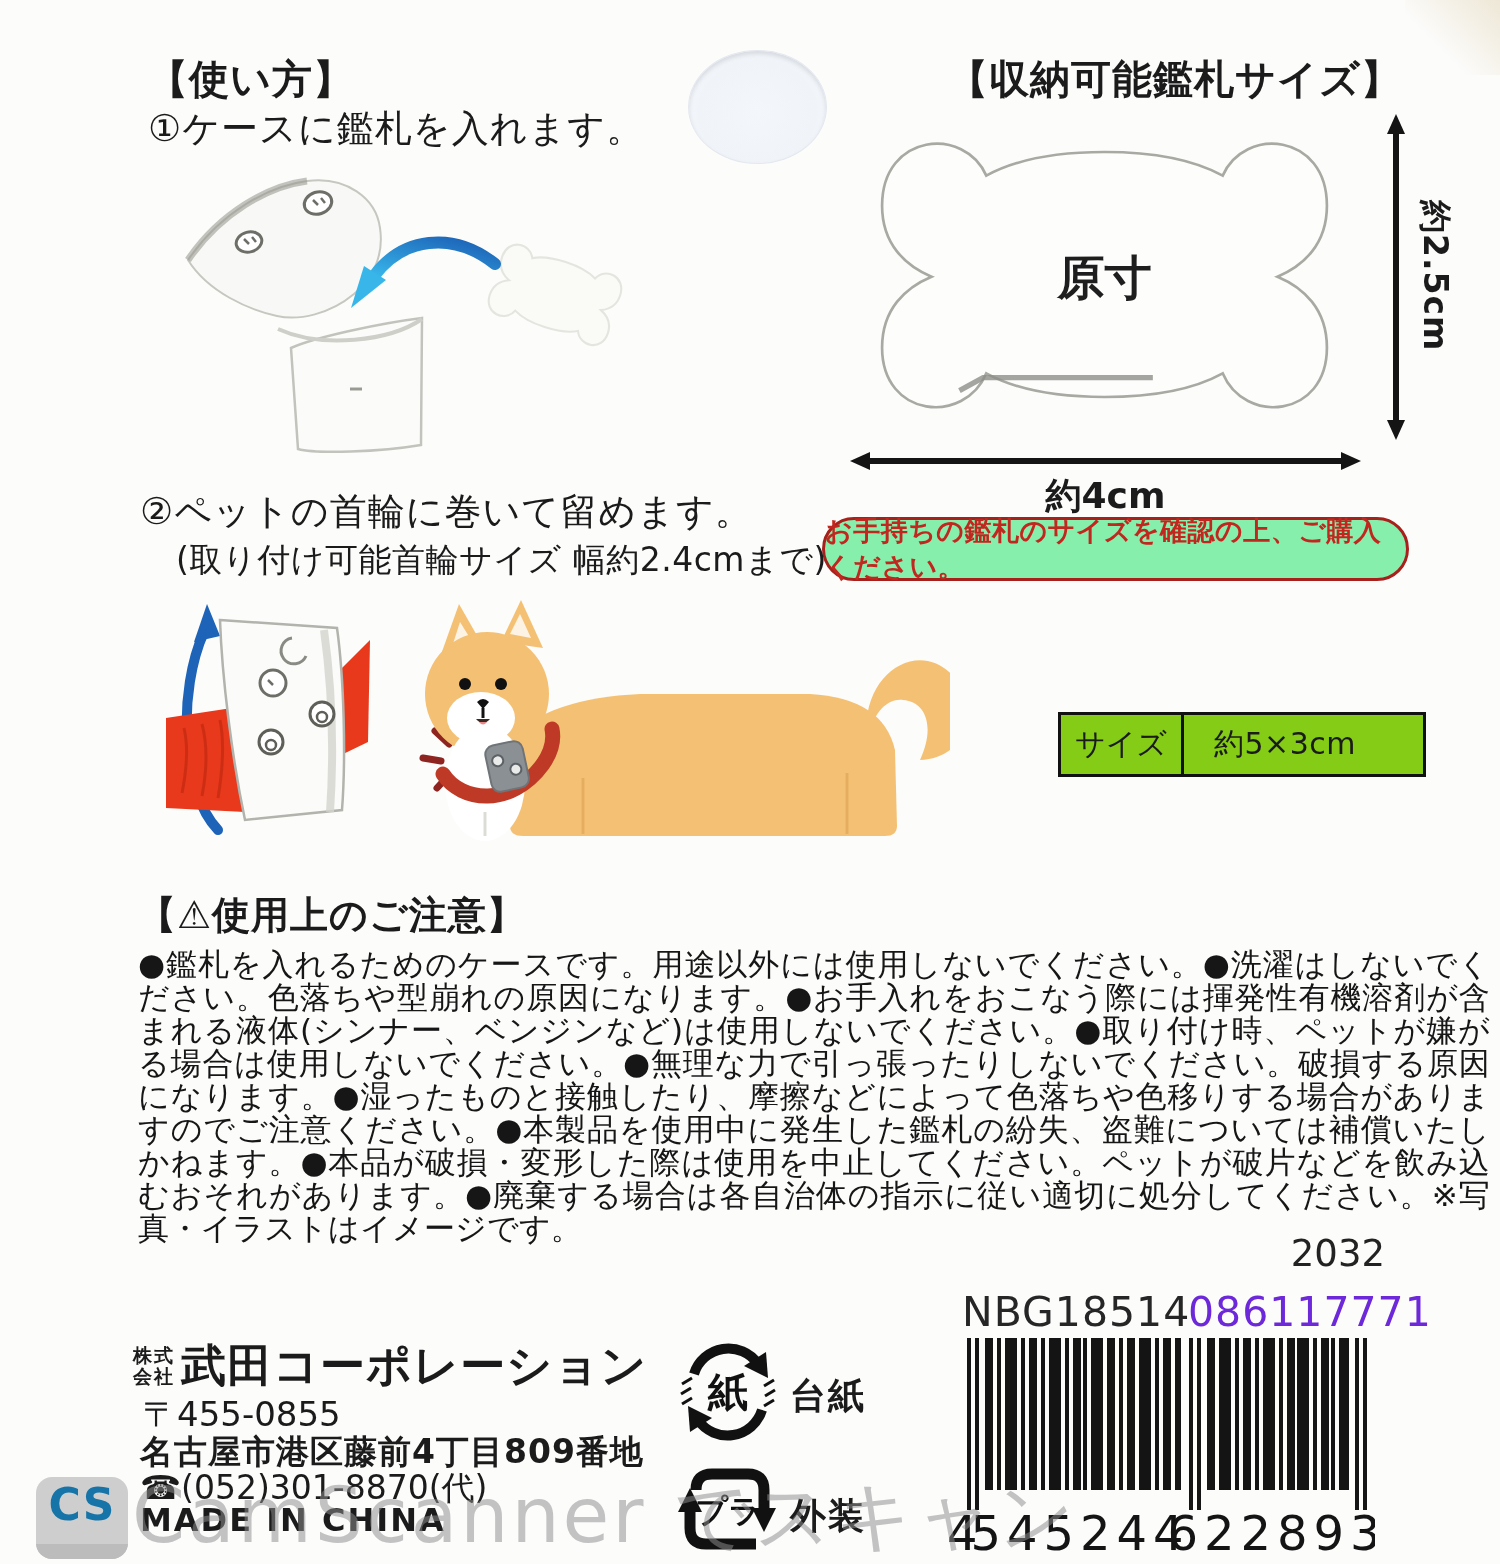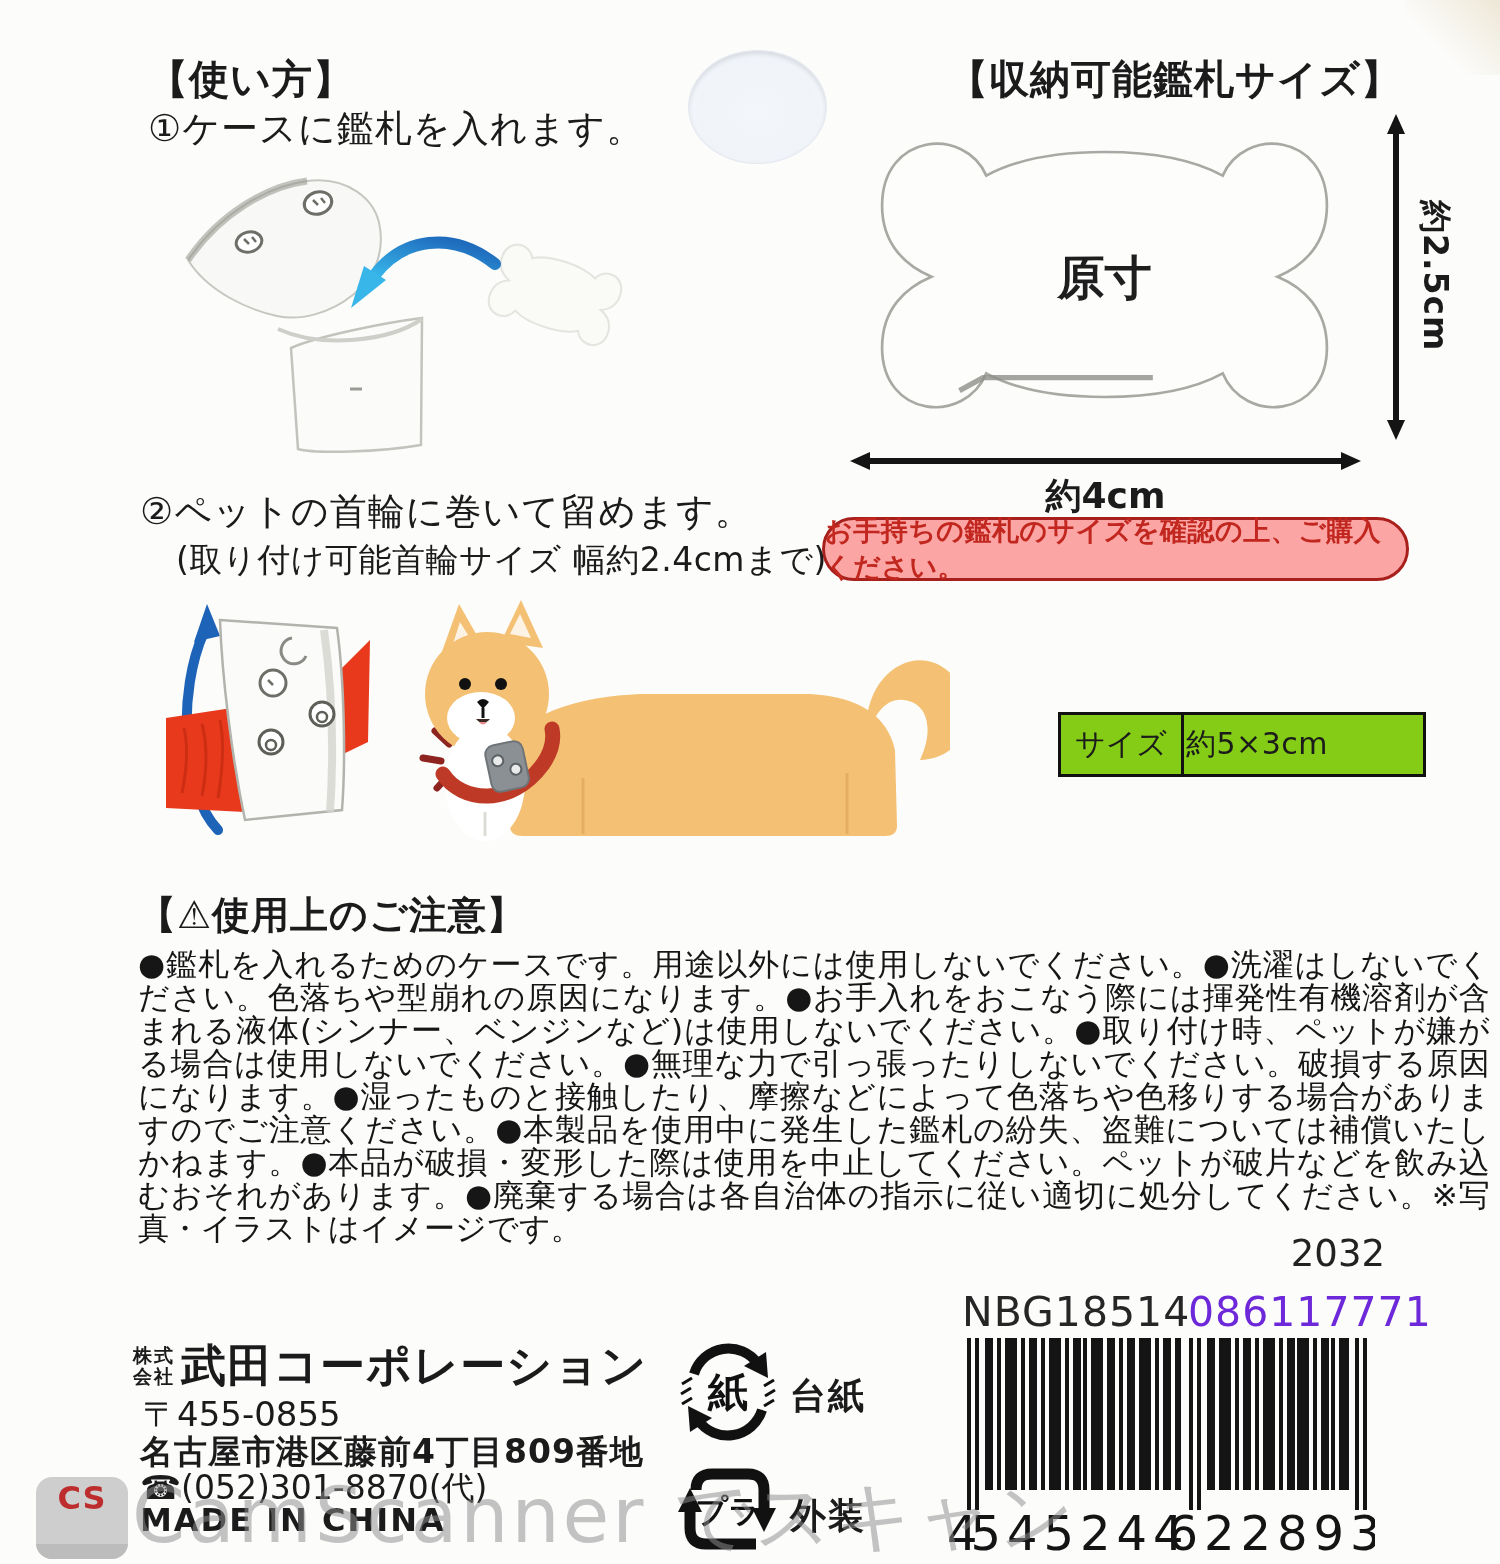--- a/index.html
+++ b/index.html
@@ -21,37 +21,37 @@
     box-shadow:inset 0 3px 4px rgba(150,155,165,.30);
   }
   .corner-smudge{
     right:0;top:0;width:95px;height:75px;
     background:linear-gradient(225deg,#e9e0ca 0%, rgba(233,224,202,0) 65%);
     opacity:.75;
   }
   
   .rednote{
     left:822px;top:517px;width:581px;height:58px;
-    border:3px solid #a8201c;border-radius:32px;background:#fca5a5;
+    border:3px solid #a8201c;border-radius:32px;background:#86efac;
     display:flex;align-items:center;justify-content:center;
   }
   .rednote span{color:#c1271e;font-weight:bold;font-size:27px;letter-spacing:0.5px;}
   
   .dim-v{
     left:1457px;top:200px;font-size:33px;font-weight:600;letter-spacing:1px;
     transform:rotate(90deg);transform-origin:0 0;white-space:nowrap;
   }
   .dim-h{left:848px;top:472px;width:515px;text-align:center;font-size:36px;font-weight:600;}
   
   .spec{
     left:1058px;top:712px;width:368px;border-collapse:collapse;background:#84cc16;
   }
   .spec td{border:3px solid #111;height:57px;font-size:30px;}
   .spec td.lbl{width:118px;text-align:center;font-weight:500;}
-  .spec td.val{padding-left:2px;font-weight:500;letter-spacing:0.5px;}
+  .spec td.val{padding-left:30px;font-weight:500;letter-spacing:0.5px;}
   
   .caution-title{left:138px;top:890px;font-size:38px;font-weight:bold;letter-spacing:1px;}
   .caution-body{
     left:138px;top:948px;width:1352px;font-size:31px;line-height:33px;
     letter-spacing:0.2px;text-align:justify;font-weight:500;color:#161616;
   }
   .num2032{left:1255px;top:1232px;width:130px;text-align:right;font-size:37px;color:#222;}
   .codeA{left:962px;top:1288px;font-size:41px;color:#262626;letter-spacing:1px;}
   .codeB{left:1188px;top:1288px;font-size:41px;color:#6d28d9;letter-spacing:1px;}
   
@@ -68,21 +68,21 @@
   .wm-text{
     left:132px;top:1466px;font-size:76px;color:#8f8f8f;opacity:.52;z-index:6;
     letter-spacing:3px;white-space:nowrap;font-weight:400;
   }
   .cs-badge{
     left:36px;top:1477px;width:92px;height:82px;border-radius:16px;
     background:#cbcbcb;opacity:.92;z-index:6;overflow:hidden;
   }
   .cs-badge .cs-txt{
     position:absolute;left:0;top:2px;width:100%;text-align:center;
-    color:#b91c1c;font-size:32px;font-weight:bold;letter-spacing:1px;
+    color:#0369a1;font-size:44px;font-weight:bold;letter-spacing:1px;
   }
   .cs-badge .cs-bar{position:absolute;left:0;bottom:0;width:100%;height:15px;background:#b7b7b7;}
   svg{display:block;}
 </style>
 </head>
 <body>
 
 <div class="abs punch"></div>
 <div class="abs corner-smudge"></div>
 

